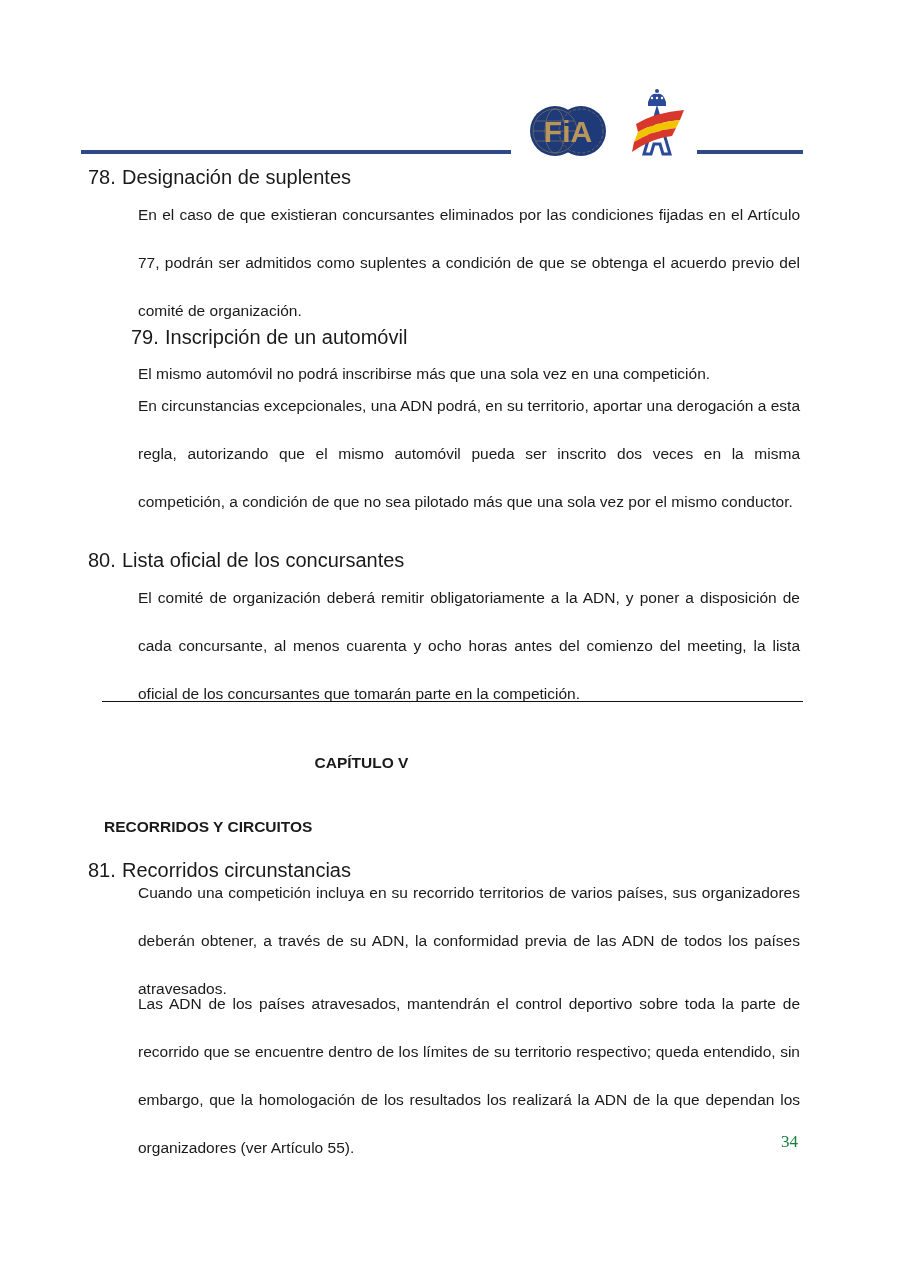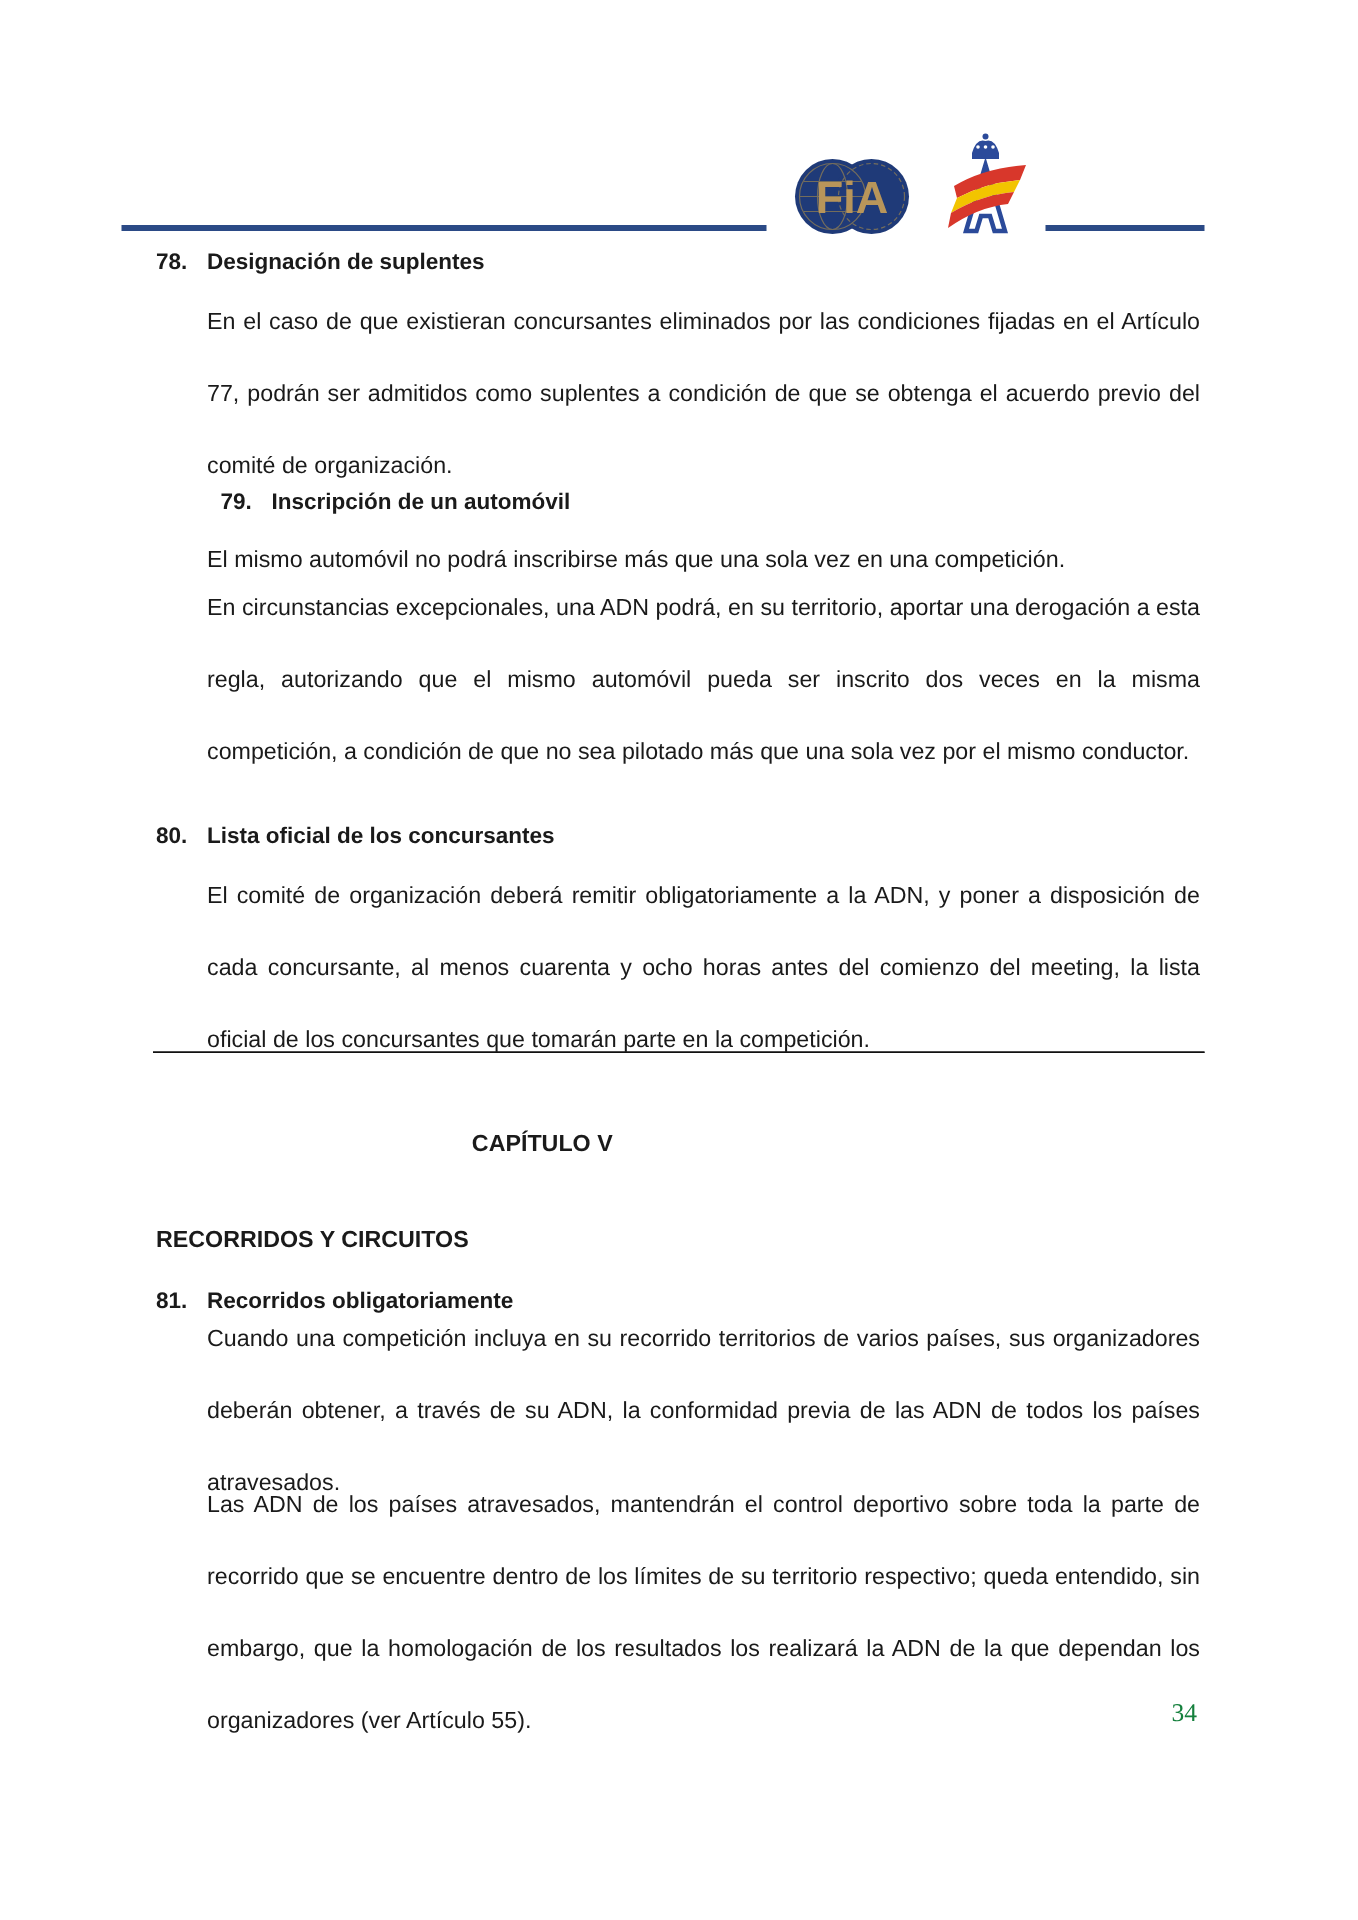--- a/index.html
+++ b/index.html
@@ -3,21 +3,21 @@
 <meta charset="utf-8">
 <style>
   html, body { margin: 0; padding: 0; background: #ffffff; }
   body { width: 905px; height: 1280px; position: relative; overflow: hidden; font-family: "Liberation Sans", sans-serif; color: #1a1a1a; }
   .hdr-line { position: absolute; top: 150px; height: 4px; background: #2b4a86; }
   .hdr-line.left { left: 81px; width: 430px; }
   .hdr-line.right { left: 697px; width: 106px; }
   .logo-fia { position: absolute; left: 528px; top: 104px; width: 80px; height: 54px; }
   .logo-rfeda { position: absolute; left: 626px; top: 88px; width: 62px; height: 68px; }
 
-  .art-head { position: absolute; left: 104px; font-size: 15px; font-weight: bold; white-space: nowrap; }
+  .art-head { position: absolute; left: 88px; font-size: 20px; font-weight: normal; white-space: nowrap; }
   .art-head .num { display: inline-block; width: 34px; }
   .para { position: absolute; left: 138px; width: 662px; font-size: 15.5px; line-height: 48px; text-align: justify; text-align-last: left; }
   .rule { position: absolute; left: 102px; top: 701px; width: 701px; height: 1px; background: #111; border-top: 1px solid #111; height: 0; }
   .chapter { position: absolute; left: 0; width: 723px; top: 754px; text-align: center; font-weight: bold; font-size: 15.5px; }
   .section { position: absolute; left: 104px; top: 818px; font-weight: bold; font-size: 15.5px; }
   .page-num { position: absolute; left: 781px; top: 1132px; font-family: "Liberation Serif", serif; font-size: 17px; color: #15803d; }
 </style>
 </head>
 <body>
 
@@ -70,18 +70,18 @@
   <span class="num">80.</span><span>Lista oficial de los concursantes</span>
 </div>
 <div class="para" style="top:574px;">El comité de organización deberá remitir obligatoriamente a la ADN, y poner a disposición de cada concursante, al menos cuarenta y ocho horas antes del comienzo del meeting, la lista oficial de los concursantes que tomarán parte en la competición.</div>
 
 <div class="rule"></div>
 
 <div class="chapter">CAPÍTULO V</div>
 <div class="section">RECORRIDOS Y CIRCUITOS</div>
 
 <div class="art-head" style="top:859px;">
-  <span class="num">81.</span><span>Recorridos obligatoriamente</span>
+  <span class="num">81.</span><span>Recorridos circunstancias</span>
 </div>
 <div class="para" style="top:844px;margin-top:25px;">Cuando una competición incluya en su recorrido territorios de varios países, sus organizadores deberán obtener, a través de su ADN, la conformidad previa de las ADN de todos los países atravesados.</div>
 <div class="para" style="top:980px;">Las ADN de los países atravesados, mantendrán el control deportivo sobre toda la parte de recorrido que se encuentre dentro de los límites de su territorio respectivo; queda entendido, sin embargo, que la homologación de los resultados los realizará la ADN de la que dependan los organizadores (ver Artículo 55).</div>
 
 <div class="page-num">34</div>
 
 </body></html>

